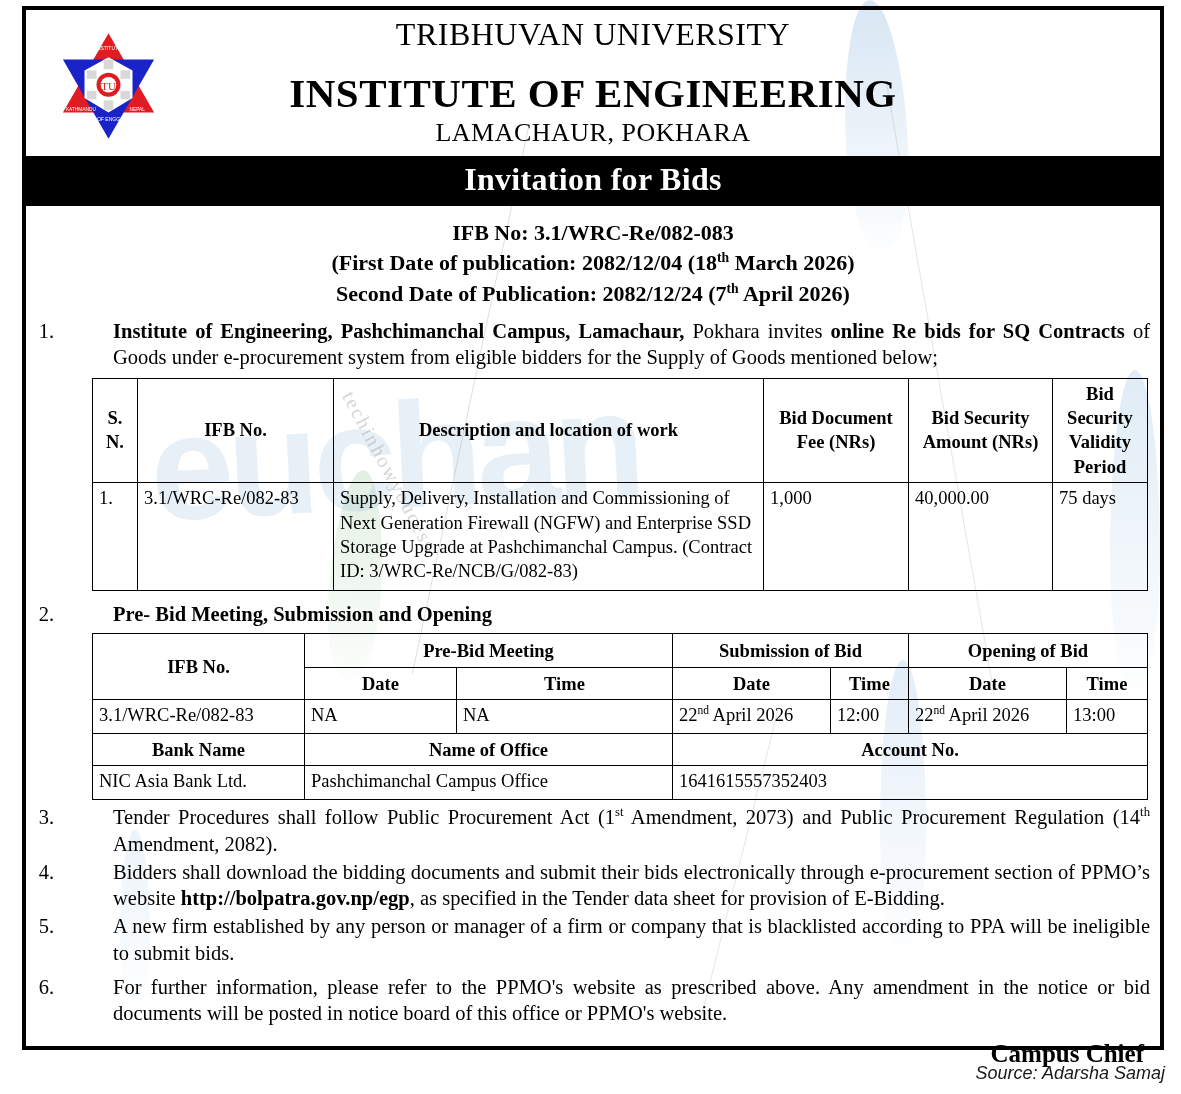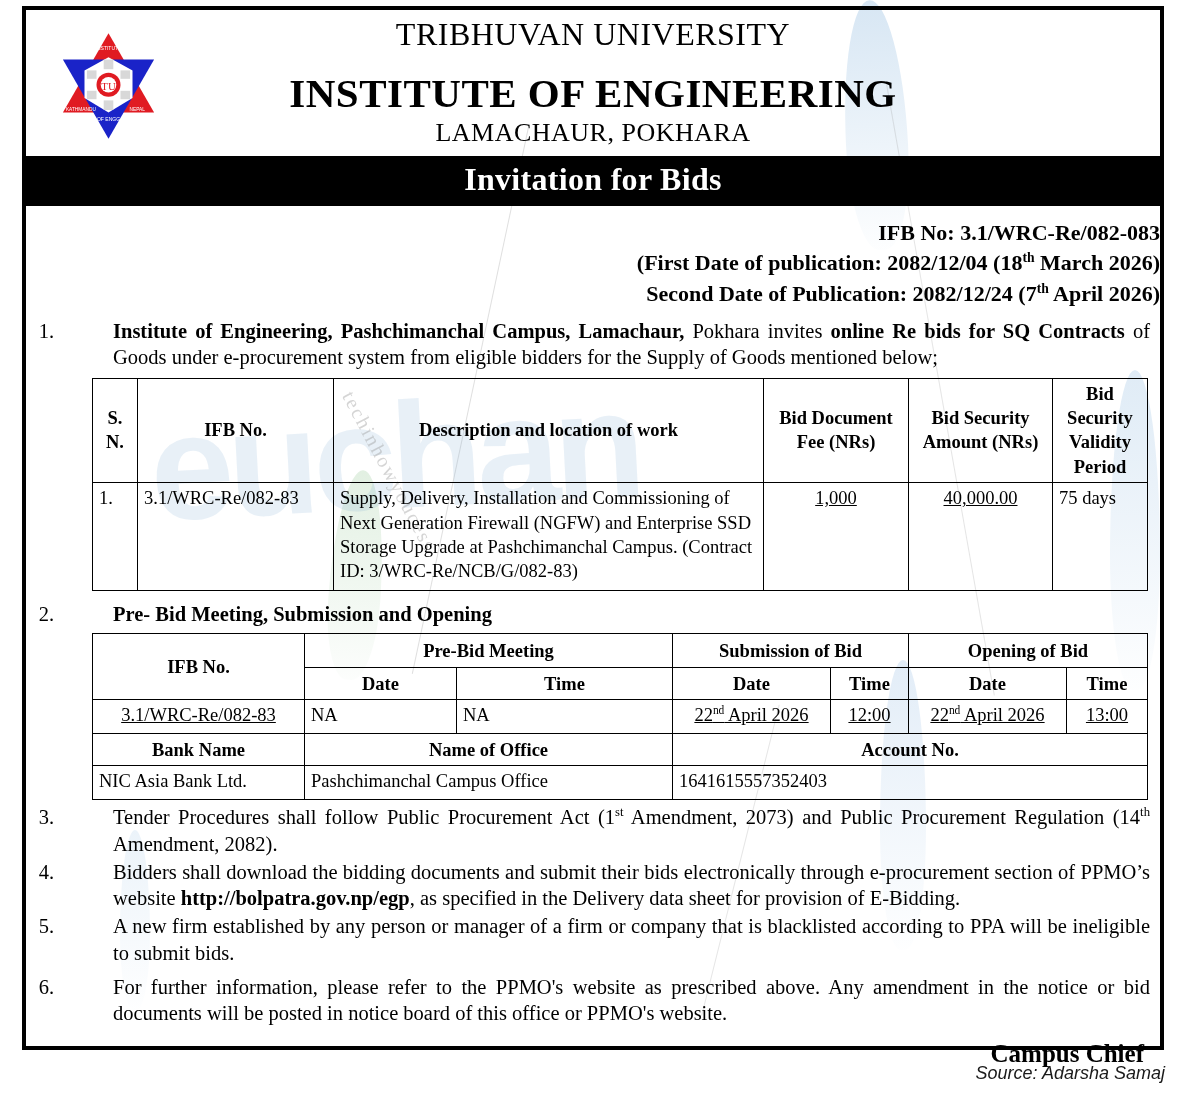--- a/index.html
+++ b/index.html
@@ -151,21 +151,21 @@
     color: #ffffff;
     text-align: center;
     font-size: 32px;
     font-weight: 700;
     padding: 5px 0 8px 0;
     margin-top: 4px;
     letter-spacing: 0.3px;
   }
 
   .ifb-head {
-    text-align: right;
+    text-align: center;
     font-weight: 700;
     font-size: 22px;
     line-height: 1.38;
     margin-top: 12px;
   }
   sup { font-size: 0.62em; vertical-align: super; line-height: 0; }
 
   
   .clause {
     display: flex;
@@ -198,21 +198,21 @@
     padding: 3px 6px;
     vertical-align: top;
     font-weight: 400;
     line-height: 1.32;
   }
   table.doc th {
     font-weight: 700;
     text-align: center;
     vertical-align: middle;
   }
-  .ta-c { text-align: center; text-decoration: underline; }
+  .ta-c { text-align: left; }
   .ta-l { text-align: left; }
   .v-mid { vertical-align: middle; }
 
   .sig {
     text-align: right;
     font-weight: 700;
     font-size: 25px;
     padding: 6px 16px 0 0;
     margin-top: 8px;
   }
@@ -385,21 +385,21 @@
     <div class="clause" style="margin-top:4px;">
       <div class="num">3.</div>
       <div class="body">
         <span>Tender Procedures shall follow Public Procurement Act (1</span><sup>st</sup><span> Amendment, 2073) and Public Procurement Regulation (14</span><sup>th</sup><span> Amendment, 2082).</span>
       </div>
     </div>
 
     <div class="clause" style="margin-top:2px;">
       <div class="num">4.</div>
       <div class="body">
-        <span>Bidders shall download the bidding documents and submit their bids electronically through e-procurement section of PPMO’s website </span><span class="b">http://bolpatra.gov.np/egp</span><span>, as specified in the Delivery data sheet for provision of E-Bidding.</span>
+        <span>Bidders shall download the bidding documents and submit their bids electronically through e-procurement section of PPMO’s website </span><span class="b">http://bolpatra.gov.np/egp</span><span>, as specified in the Tender data sheet for provision of E-Bidding.</span>
       </div>
     </div>
 
     <div class="clause" style="margin-top:2px;">
       <div class="num">5.</div>
       <div class="body">A new firm established by any person or manager of a firm or company that is blacklisted according to PPA will be ineligible to submit bids.</div>
     </div>
 
     <div class="clause" style="margin-top:8px;">
       <div class="num">6.</div>

